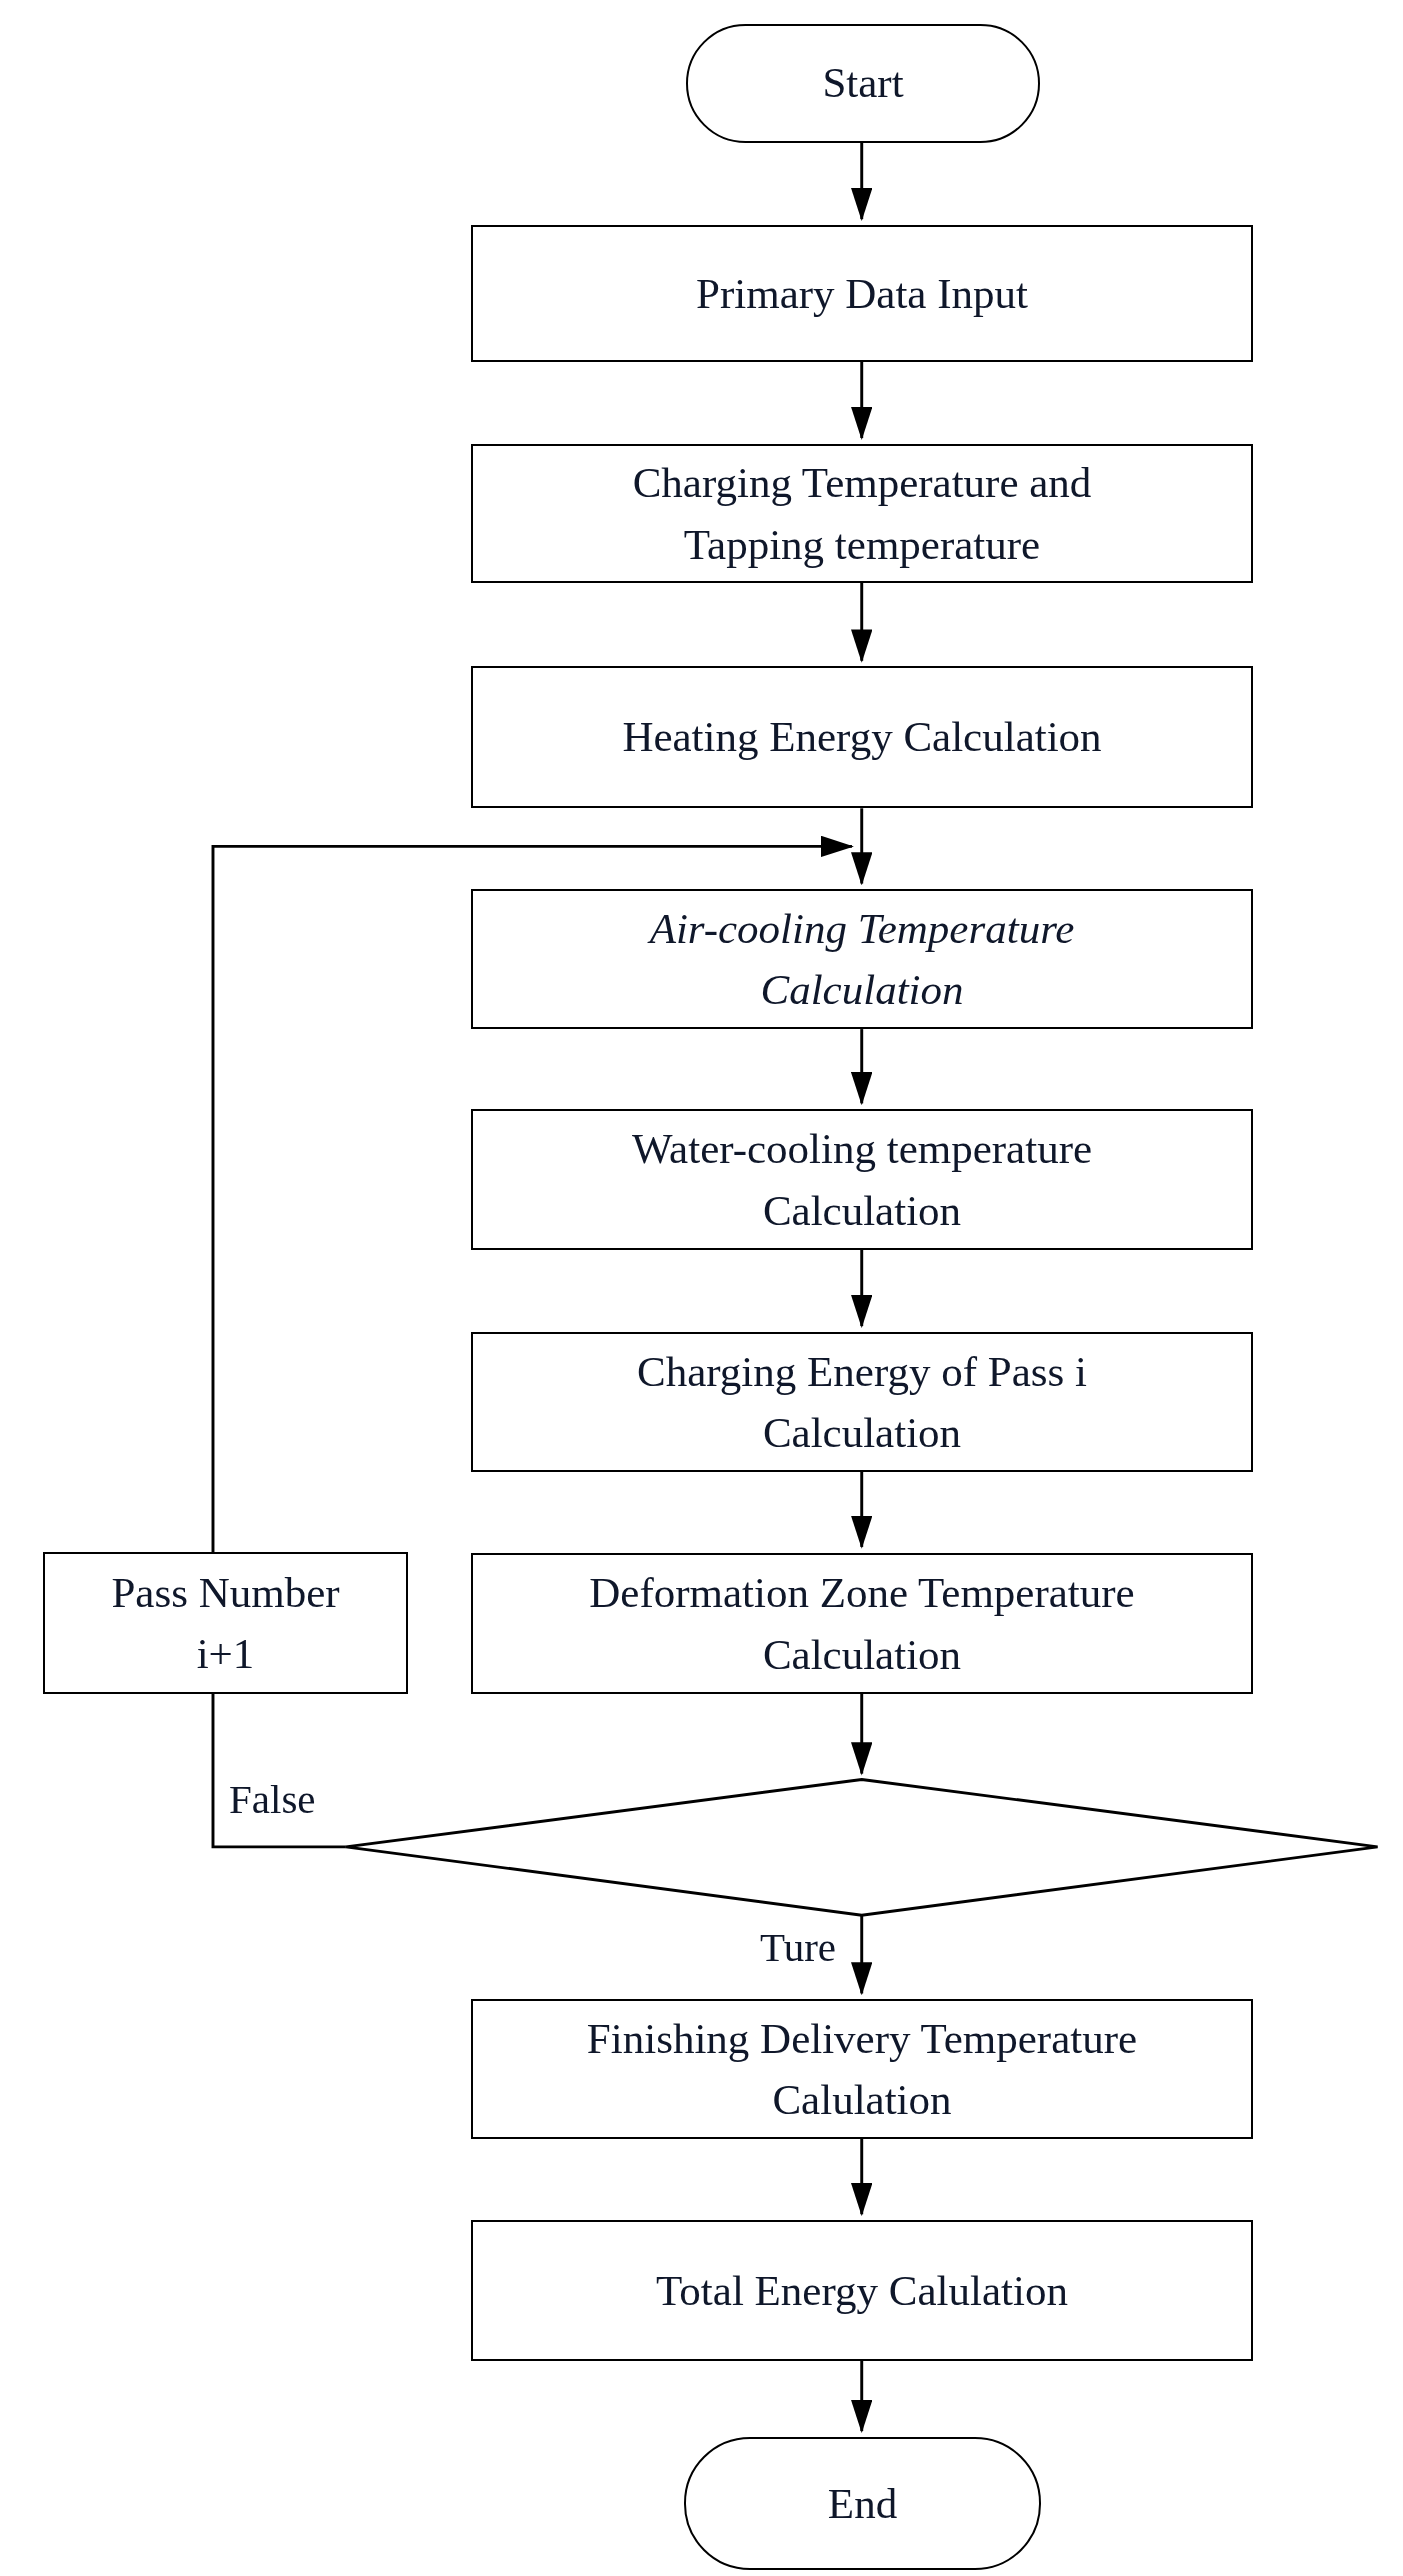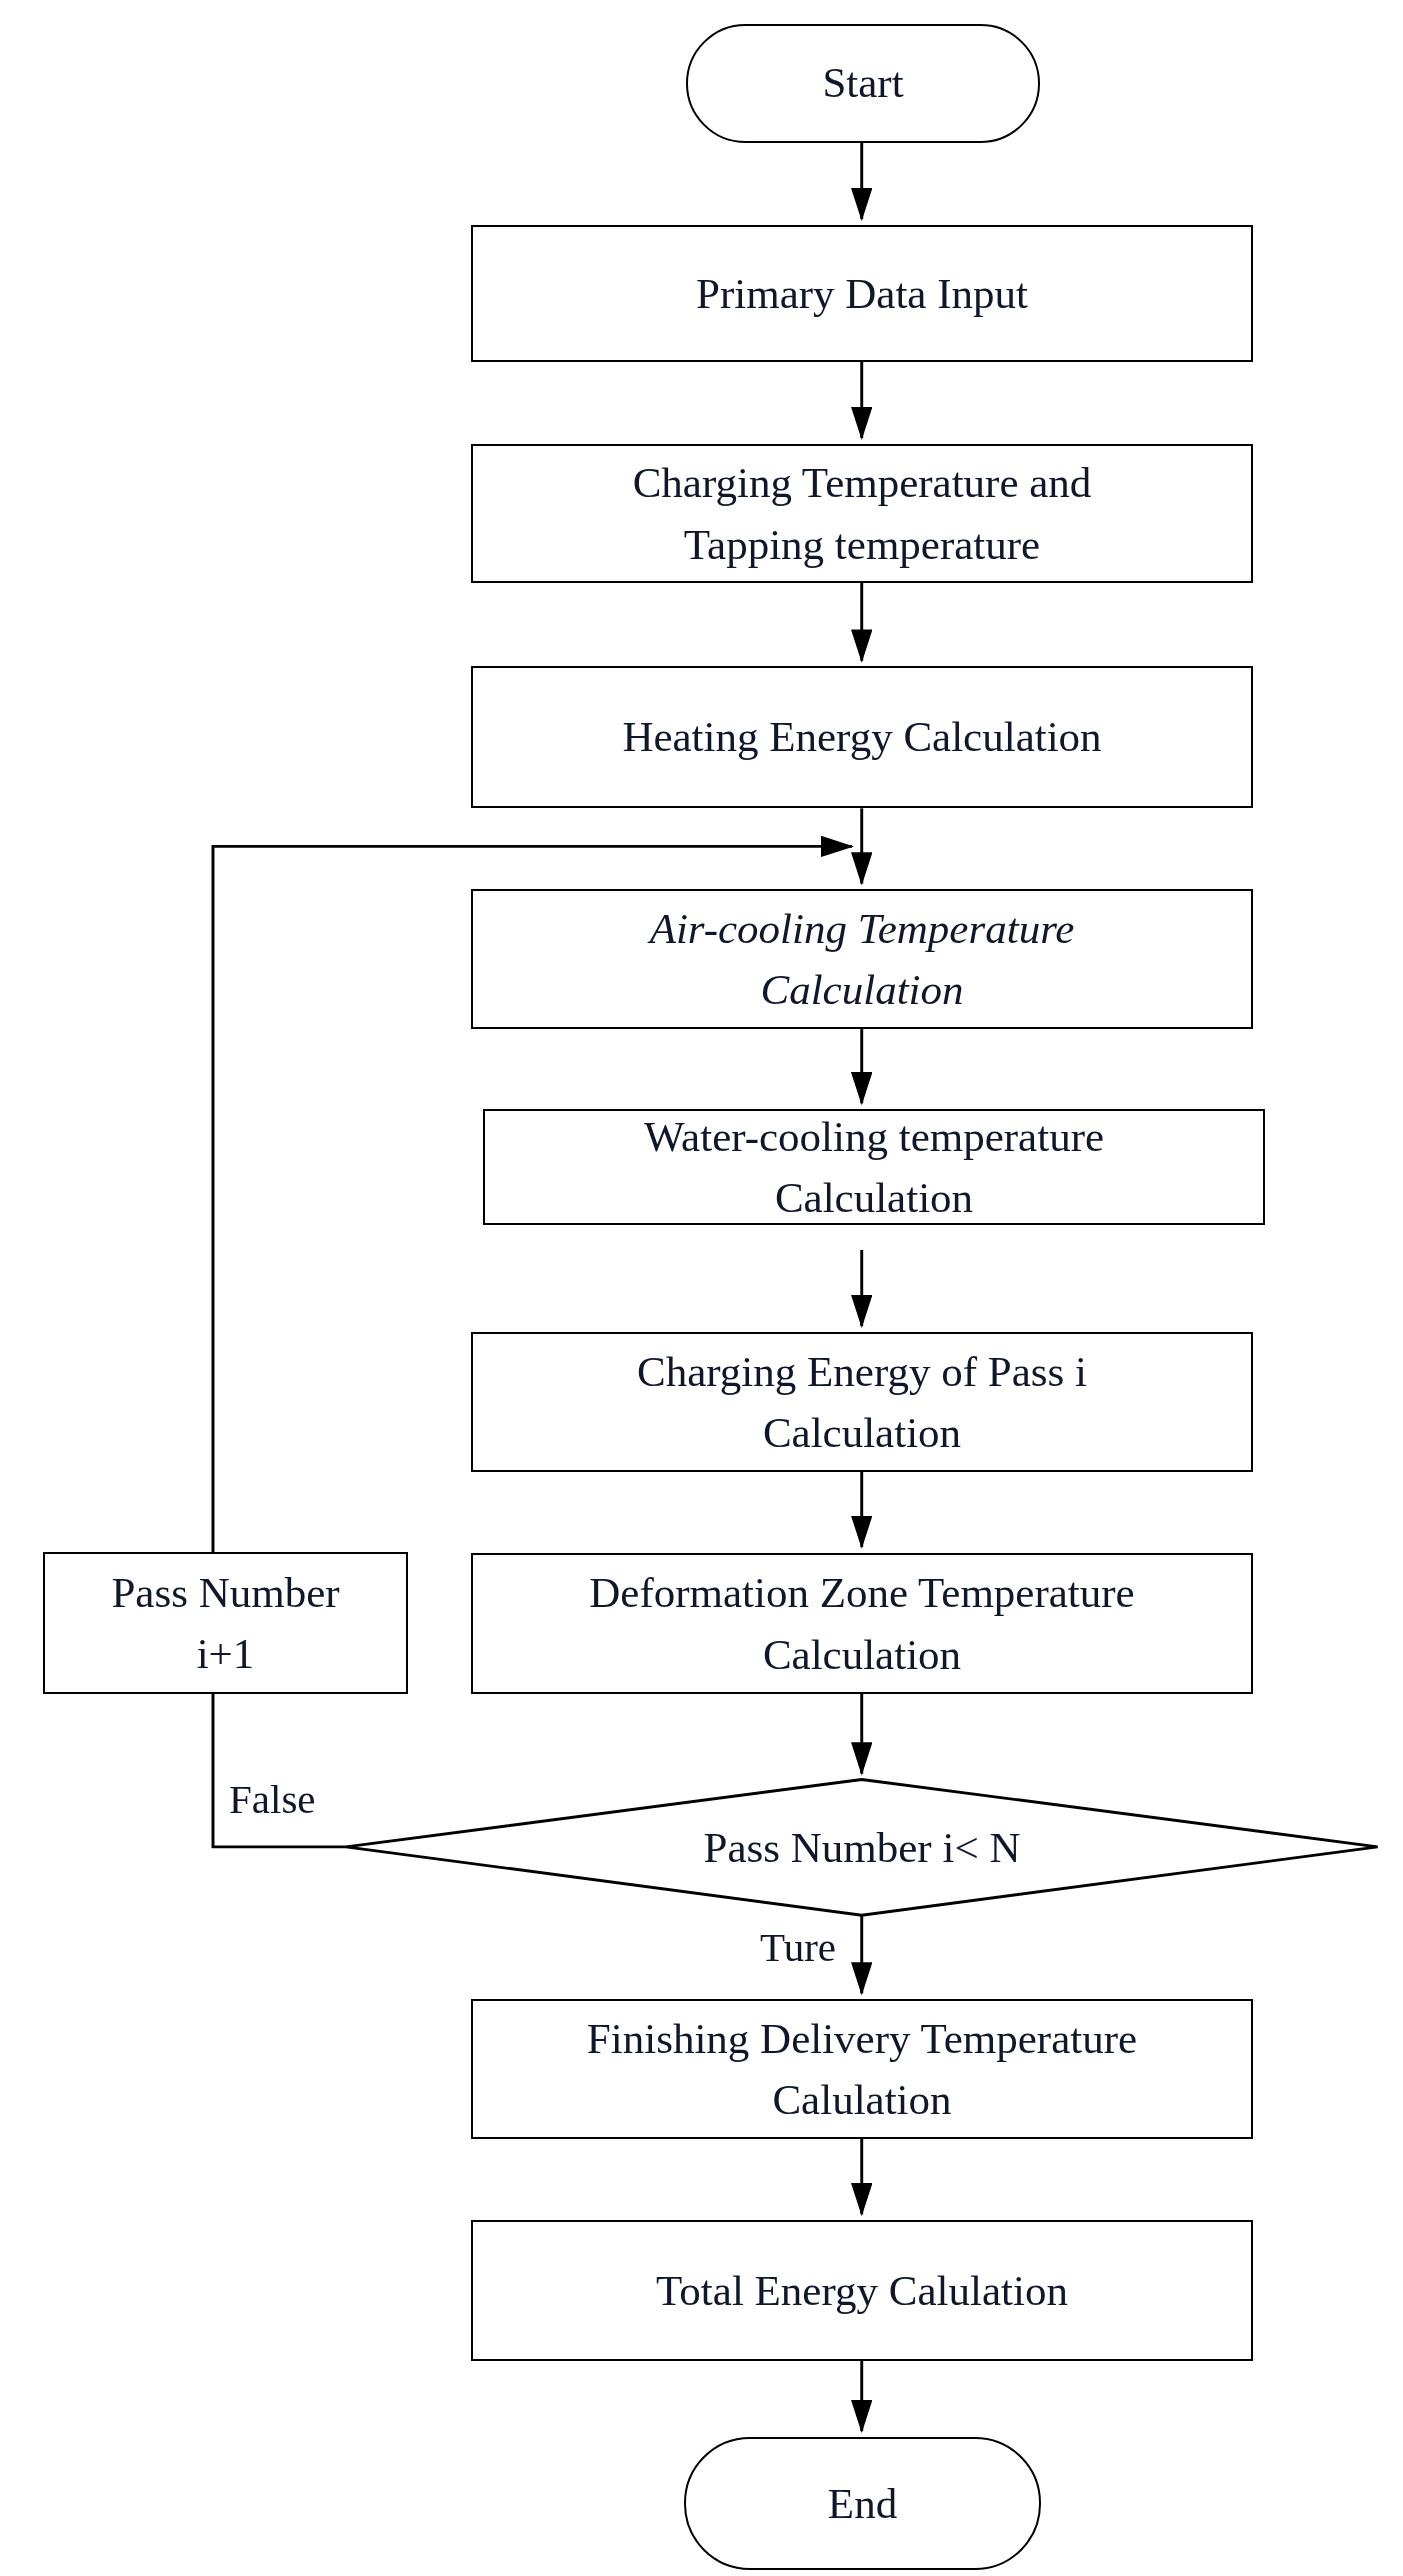--- a/index.html
+++ b/index.html
@@ -97,43 +97,40 @@
   <div class="node" style="left:471px; top:444px; width:782px; height:139px;">
     <span>Charging Temperature and</span>
     <span>Tapping temperature</span>
   </div>
 
   <div class="node" style="left:471px; top:889px; width:782px; height:140px;font-style:italic;">
     <span>Air-cooling Temperature</span>
     <span>Calculation</span>
   </div>
 
-  <div class="node" style="left:471px; top:1109px; width:782px; height:116px;margin-left:12px;">
+  <div class="node" style="left:471px; top:1109px; width:782px; height:141px;">
     <span>Water-cooling temperature</span>
     <span>Calculation</span>
   </div>
 
   <div class="node" style="left:471px; top:1332px; width:782px; height:140px;">
     <span>Charging Energy of Pass i</span>
     <span>Calculation</span>
   </div>
 
   <div class="node" style="left:471px; top:1553px; width:782px; height:141px;">
     <span>Deformation Zone Temperature</span>
     <span>Calculation</span>
   </div>
 
   <div class="node" style="left:43px; top:1552px; width:365px; height:142px;">
     <span>Pass Number</span>
     <span>i+1</span>
   </div>
 
-  <div class="diamond-label" style="left:471px; top:1818px; width:782px; height:59px;">
-    <span>Pass Number i&lt; N</span>
-  </div>
 
   <div class="edge-label" style="left:229px; top:1775px; width:176px;">
     <span>False</span>
   </div>
   <div class="edge-label right-align" style="left:586px; top:1923px; width:250px;">
     <span>Ture</span>
   </div>
 
   <div class="node" style="left:471px; top:1999px; width:782px; height:140px;">
     <span>Finishing Delivery Temperature</span>

